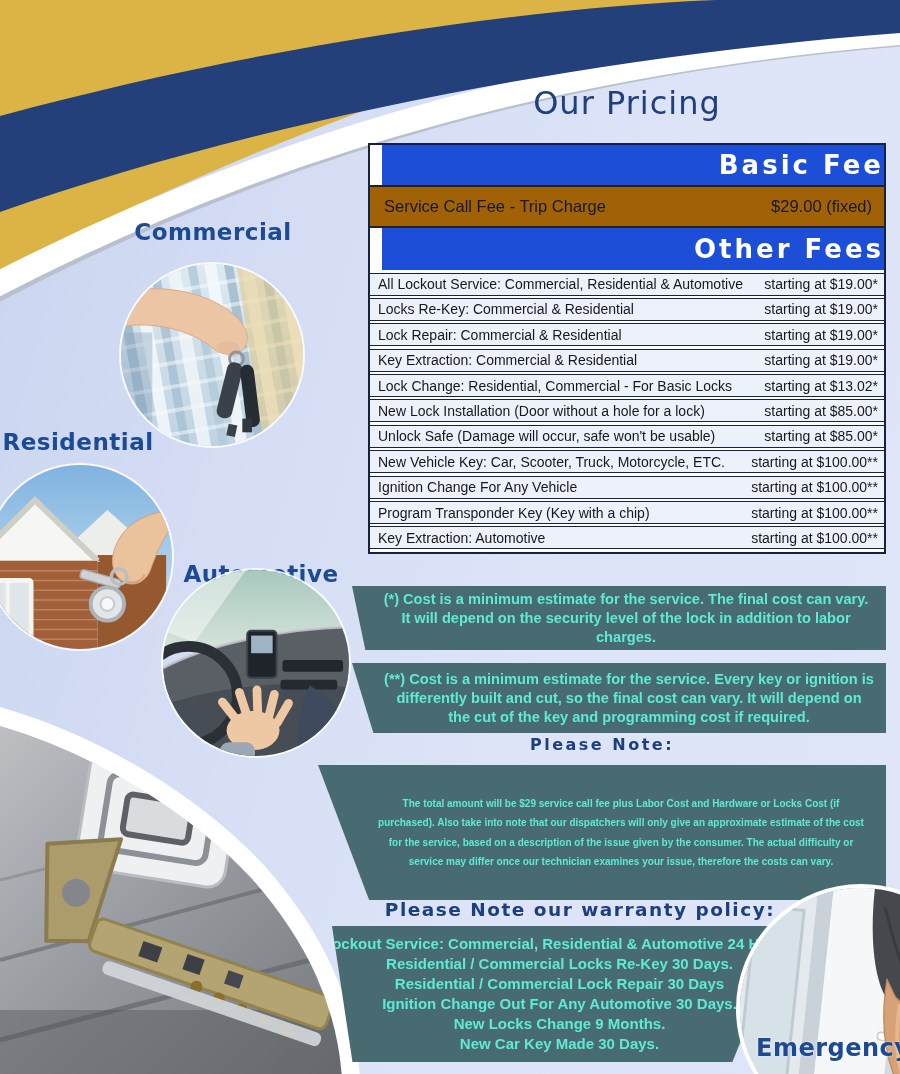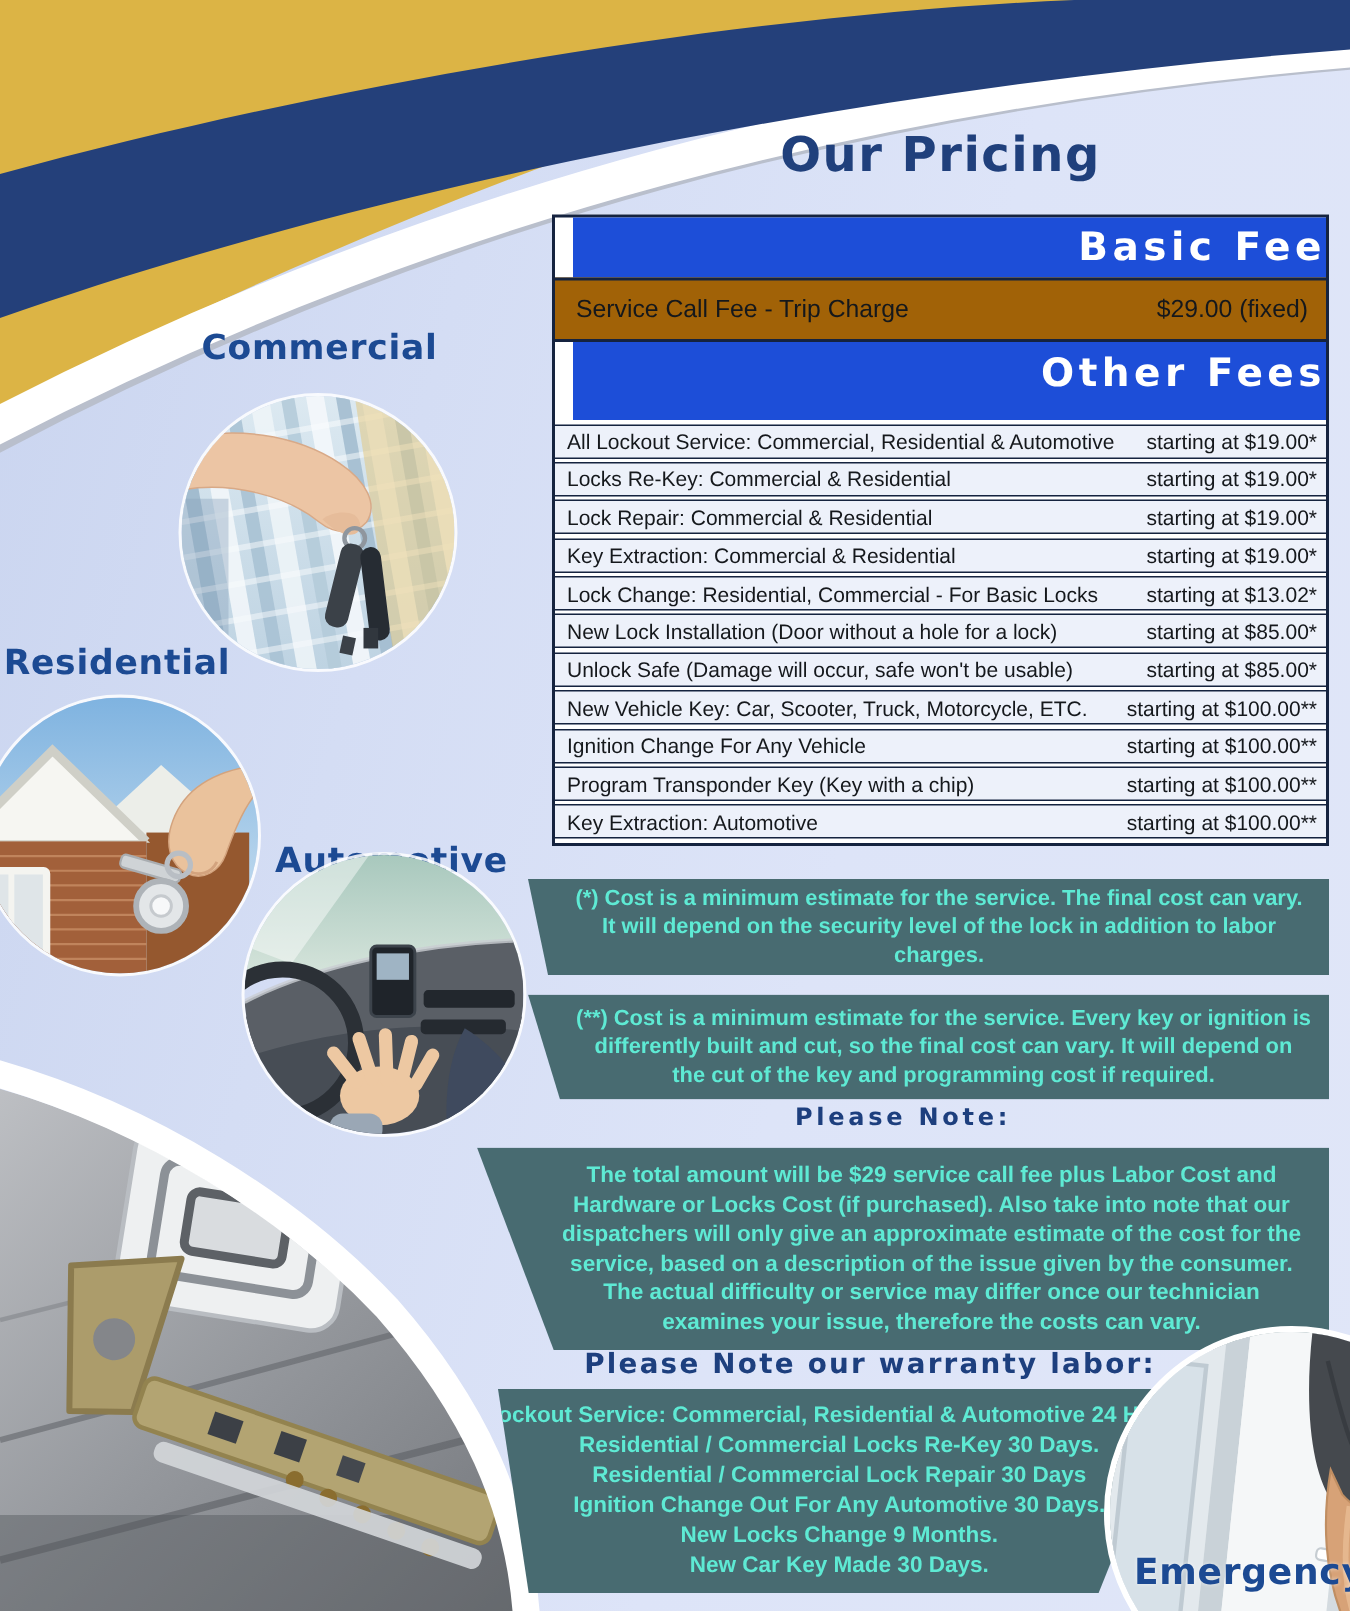--- a/index.html
+++ b/index.html
@@ -2,48 +2,48 @@
 <html><head>
 <meta charset="utf-8">
 <style>
   html,body{margin:0;padding:0;}
   .page{position:relative;width:900px;height:1074px;overflow:hidden;
     background:linear-gradient(105deg,#c9d4ef 0%,#d4ddf4 30%,#dde4f8 60%,#e0e6f8 100%);
     font-family:"Liberation Sans",sans-serif;}
   .bg-svg{position:absolute;left:0;top:0;width:900px;height:1074px;}
 
   .our-pricing{position:absolute;left:368px;top:84px;width:518px;text-align:center;
-    font-family:"DejaVu Sans",sans-serif;font-size:32px;font-weight:700;color:#20407c;letter-spacing:1px;}
+    font-family:"DejaVu Sans",sans-serif;font-size:32px;font-weight:400;color:#20407c;letter-spacing:1px;}
 
   .pricing-table{position:absolute;left:368px;top:143px;width:518px;border:2px solid #15233f;
     background:#fff;box-sizing:border-box;}
   .t-header{background:#1d4ed8;color:#fff;text-align:right;font-family:"DejaVu Sans",sans-serif;
     font-weight:700;font-size:26px;letter-spacing:3px;height:40px;line-height:40px;margin-left:12px;}
-  .t-header.other{height:52px;line-height:42px;padding-left:31px;}
+  .t-header.other{height:42px;line-height:42px;padding-left:31px;}
   .service-row{display:flex;justify-content:space-between;align-items:center;height:39px;
     padding:0 12px 0 14px;font-size:16.5px;color:#15181c;border-top:2px solid #15233f;
     border-bottom:2px solid #15233f;background:#a16207;}
   .rows{background:#fff;padding-top:2.5px;}
   .fee-row{display:flex;justify-content:space-between;align-items:center;height:21px;
     margin:0 0 2.4px 0;border-top:1.5px solid #15233f;border-bottom:1.5px solid #15233f;
     background:#edf1fa;padding:0 6px 0 8px;font-size:14px;color:#15181c;}
   .fee-row .svc{white-space:nowrap;}
   .fee-row .prc{white-space:nowrap;font-size:14px;}
 
   .note-box{position:absolute;background:#486b71;color:#5eead4;font-weight:700;display:flex;
     align-items:center;justify-content:center;text-align:center;font-size:14.6px;line-height:19px;
     box-sizing:border-box;}
   #note1{left:352px;top:586px;width:534px;height:64px;padding:4px 14px 4px 28px;
     clip-path:polygon(0 0,100% 0,100% 100%,2.5% 100%);}
   #note2{left:352px;top:663px;width:534px;height:70px;padding:4px 12px 4px 32px;
     clip-path:polygon(0 0,100% 0,100% 100%,4% 100%);}
   .pn-heading{position:absolute;left:318px;top:735px;width:568px;text-align:center;
     font-family:"DejaVu Sans",sans-serif;font-size:16px;font-weight:700;letter-spacing:2.5px;color:#1d3f7e;}
   #bignote{left:318px;top:765px;width:568px;height:135px;padding:6px 18px 6px 56px;
-    clip-path:polygon(0 0,100% 0,100% 100%,9% 100%);font-size:15px;line-height:19.5px;}
+    clip-path:polygon(0 0,100% 0,100% 100%,9% 100%);font-size:10px;line-height:19.5px;}
   .warranty-heading{position:absolute;left:300px;top:899px;width:560px;text-align:center;
     font-family:"DejaVu Sans",sans-serif;font-size:18.5px;font-weight:700;letter-spacing:1.5px;color:#1d3f7e;}
   #warranty{left:332px;top:926px;width:455px;height:136px;flex-direction:column;
     clip-path:polygon(0 0,100% 0,88% 100%,4.5% 100%);font-size:15px;line-height:20px;padding:4px 10px;}
   #warranty div{white-space:nowrap;}
 
   .cat{position:absolute;font-family:"DejaVu Sans",sans-serif;font-weight:700;color:#1c4a93;
     letter-spacing:.5px;font-size:23px;text-align:center;}
   #lbl-com{left:128px;top:219px;width:170px;}
   #lbl-res{left:2px;top:429px;width:152px;}
@@ -283,21 +283,21 @@
         </div>
     </div>
   </div>
 
   <div class="note-box" id="note1">(*) Cost is a minimum estimate for the service. The final cost can vary. It will depend on the security level of the lock in addition to labor charges.</div>
   <div class="note-box" id="note2">(**) Cost is a minimum estimate for the service. Every key or ignition is differently built and cut, so the final cost can vary. It will depend on the cut of the key and programming cost if required.</div>
 
   <div class="pn-heading">Please Note:</div>
   <div class="note-box" id="bignote">The total amount will be $29 service call fee plus Labor Cost and Hardware or Locks Cost (if purchased). Also take into note that our dispatchers will only give an approximate estimate of the cost for the service, based on a description of the issue given by the consumer. The actual difficulty or service may differ once our technician examines your issue, therefore the costs can vary.</div>
 
-  <div class="warranty-heading">Please Note our warranty labor:</div>
+  <div class="warranty-heading">Please Note our warranty policy:</div>
   <div class="note-box" id="warranty">
     <div>Lockout Service: Commercial, Residential &amp; Automotive 24 Hours.</div>
     <div>Residential / Commercial Locks Re-Key 30 Days.</div>
     <div>Residential / Commercial Lock Repair 30 Days</div>
     <div>Ignition Change Out For Any Automotive 30 Days.</div>
     <div>New Locks Change 9 Months.</div>
     <div>New Car Key Made 30 Days.</div>
   </div>
 
   <div class="photo-circle" id="ph-emg">

